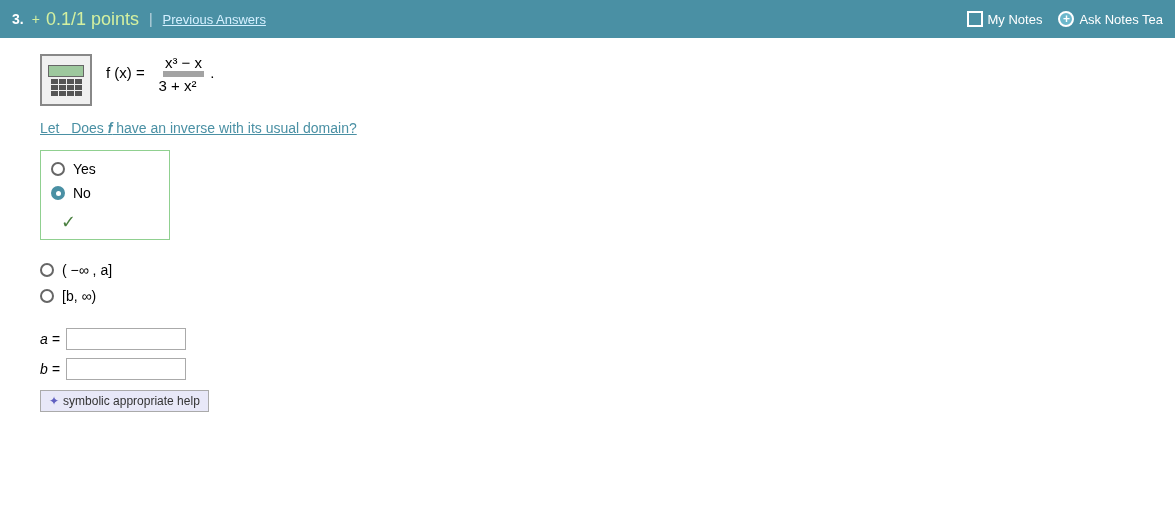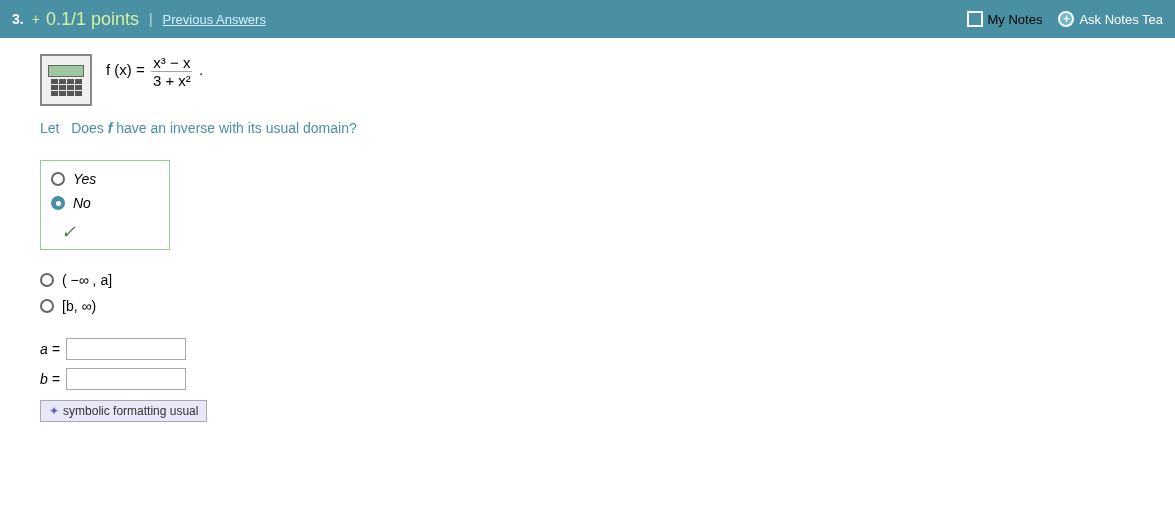--- a/index.html
+++ b/index.html
@@ -36,21 +36,21 @@
     .top-bar .right-side {
       margin-left: auto;
       display: flex;
       align-items: center;
       gap: 16px;
     }
     .top-bar .notes-btn {
       display: flex;
       align-items: center;
       gap: 5px;
-      color: #000000;
+      color: #ffffff;
       font-size: 13px;
       cursor: pointer;
     }
     .top-bar .notes-icon {
       width: 16px;
       height: 16px;
       border: 2px solid #fff;
       background: transparent;
       display: inline-block;
     }
@@ -127,55 +127,56 @@
       margin-bottom: 8px;
     }
     .formula .frac {
       display: inline-flex;
       flex-direction: column;
       align-items: center;
       vertical-align: middle;
       margin: 0 2px;
     }
     .formula .frac .num {
-      border-bottom: 1px solid #a3a3a3;
+      border-bottom: 6px solid #a3a3a3;
       padding: 0 2px;
+      margin-left: 12px;
     }
     .formula .frac .den {
       padding: 0 2px;
     }
 
     .instruction-text {
       font-size: 14px;
       color: #333;
       margin-bottom: 10px;
     }
     .instruction-text .italic-bold {
       font-style: italic;
       font-weight: bold;
     }
 
     .domain-question {
       font-size: 14px;
       color: #4a90a4;
-      margin-bottom: 24px;
+      margin-bottom: 14px;
+      text-decoration: underline;
     }
     .domain-question .keyword {
       font-style: italic;
       font-weight: bold;
     }
 
     .yes-no-box {
       border: 1px solid #90d090;
       display: inline-flex;
       flex-direction: column;
       padding: 10px 18px 6px 10px;
       margin-bottom: 22px;
       min-width: 130px;
-      font-style: italic;
     }
     .radio-option {
       display: flex;
       align-items: center;
       gap: 8px;
       margin-bottom: 8px;
       font-size: 14px;
     }
     .radio-circle {
       width: 14px;
@@ -367,16 +368,16 @@
     </div>
     <div class="input-row">
       <label>b =</label>
       <input type="text" value="" style="">
     </div>
   </div>
 
   
   <button class="symbolic-btn">
     <span class="symbolic-star">✦</span>
-    <span>symbolic formatting usual</span>
+    <span>symbolic appropriate help</span>
   </button>
 
 </div>
 
 </body></html>

